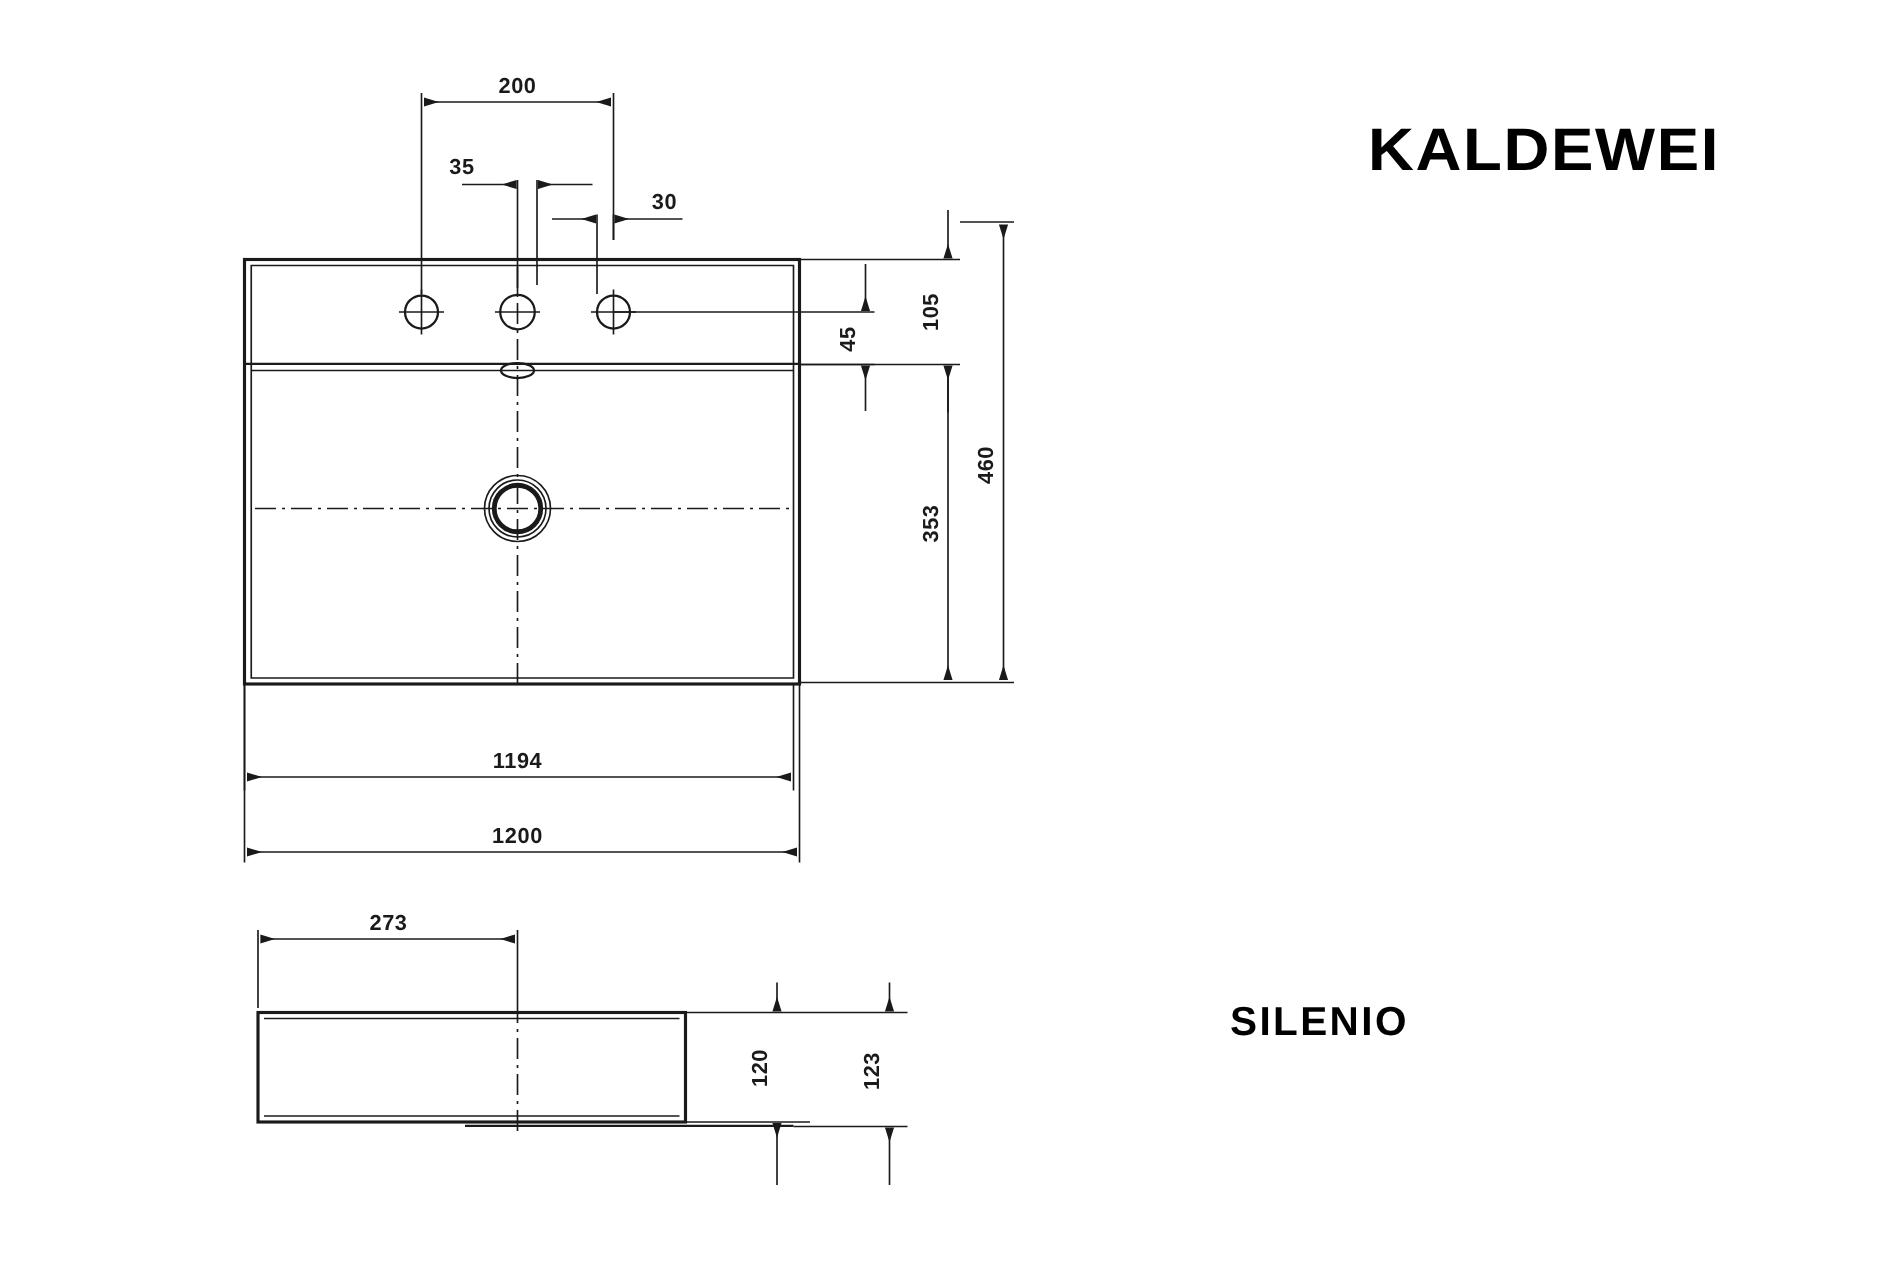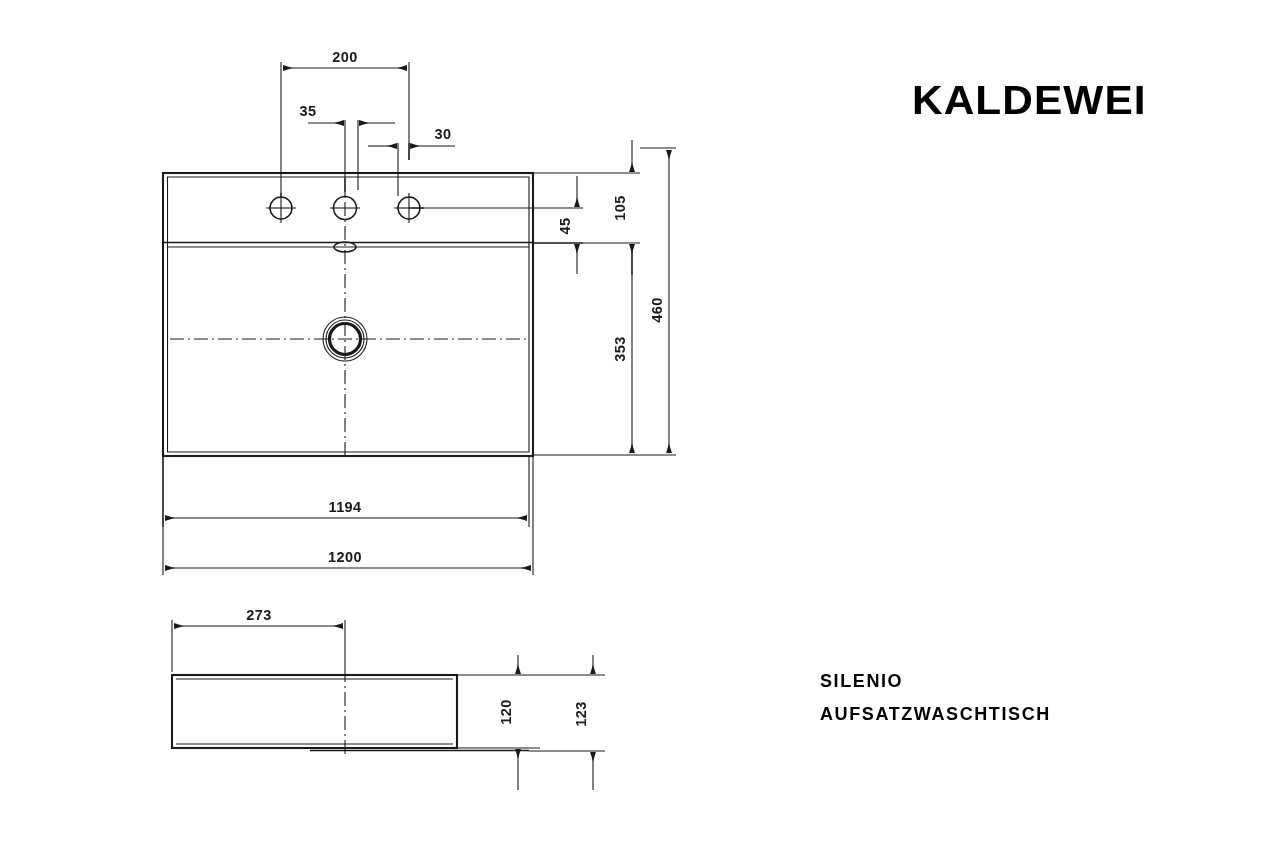--- a/index.html
+++ b/index.html
@@ -35,21 +35,21 @@
     transform-origin: left center;
     line-height: 1;
   }
   .product-title {
     position: absolute;
     left: 820px;
     top: 665px;
     color: #000000;
     font-family: "Liberation Sans", sans-serif;
     font-weight: bold;
-    font-size: 18px;
+    font-size: 27px;
     letter-spacing: 1.6px;
     line-height: 33px;
     white-space: nowrap;
   }
   .product-title div { white-space: nowrap; }
   
   .ln { stroke: #1a1a1a; fill: none; }
   .thick { stroke-width: 2.1; }
   .med { stroke-width: 1.5; }
   .thin { stroke-width: 1.1; }
@@ -221,14 +221,13 @@
     <line x1="593" y1="655" x2="593" y2="674" class="dim" marker-end="url(#arrIn)"></line>
     <line x1="593" y1="752" x2="593" y2="790" class="dim" marker-start="url(#arrIn)"></line>
     <text x="586" y="714" text-anchor="middle" class="dimtext" transform="rotate(-90 586 714)">123</text>
   </g>
 </svg>
 
 <div class="brand-logo">KALDEWEI</div>
 
 <div class="product-title">
   <div>SILENIO</div>
-  <div>AUFSATZWASCHTISCH</div>
 </div>
 
 </body></html>

